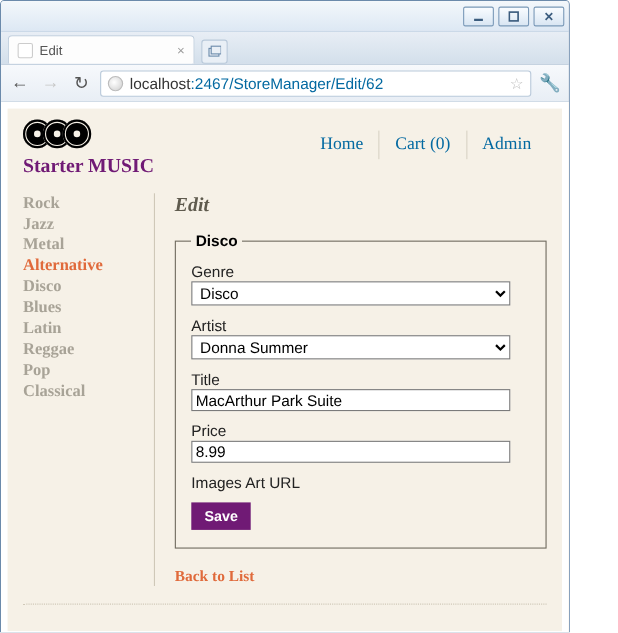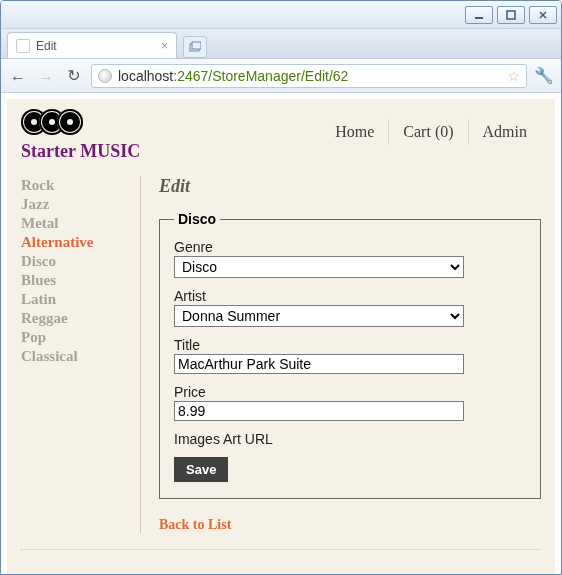--- a/index.html
+++ b/index.html
@@ -1,19 +1,19 @@
 <!DOCTYPE html>
 <html><head>
 <meta charset="utf-8">
 <style>
   * { box-sizing: border-box; }
   html, body { margin:0; padding:0; font-family: "Segoe UI", Arial, sans-serif; }
   body { background:#fff; }
   .window {
-    width:562px; height:575px; border:1px solid #6b8aab; border-radius:4px 4px 0 0;
+    width:518px; height:575px; border:1px solid #6b8aab; border-radius:4px 4px 0 0;
     background:#fff; position:relative; overflow:hidden;
   }
   
   .titlebar {
     height:28px; background:linear-gradient(#f3f7fb,#dde8f4);
     border-bottom:1px solid #c3d3e5; display:flex; justify-content:flex-end;
     align-items:center; padding:0 4px;
   }
   .win-btn {
     width:28px; height:18px; margin-left:4px; border:1px solid #7a99b8;
@@ -52,21 +52,21 @@
     justify-content:center; color:#555; font-size:16px; cursor:pointer;}
   .nav-btn.disabled { color:#c7c7c7; cursor:default;}
   .urlbox {
     flex:1; height:24px; background:#fff; border:1px solid #b9c9da;
     border-radius:3px; display:flex; align-items:center; padding:0 6px;
     font-size:14px; color:#333;
   }
   .urlbox .globe { width:14px;height:14px;border:1px solid #bbb;border-radius:50%;
     margin-right:6px; background:radial-gradient(circle at 40% 40%, #fff, #ccc);}
   .urlbox .host { color:#333; }
-  .urlbox .path { color:#4d7c0f; }
+  .urlbox .path { color:#0369a1; }
   .urlbox .star { margin-left:auto; color:#bbb; font-size:14px; cursor:pointer;}
   .wrench { width:22px; font-size:16px; color:#555; text-align:center; cursor:pointer;}
   
   .viewport {
     position:absolute; top:92px; left:0; right:0; bottom:0;
     overflow:auto; background:#fff;
   }
   .page {
     margin:6px; padding:10px 14px 20px 14px; background:#f6f1e7;
   }
@@ -82,21 +82,21 @@
   }
   .record::after{
     content:""; position:absolute; top:50%; left:50%; width:6px;height:6px;
     background:#f6f1e7; border-radius:50%; transform:translate(-50%,-50%);
   }
   .site-title {
     font:bold 18px Georgia, serif; color:#701a75; margin-top:4px;
   }
   .mainnav { display:flex; gap:0; margin-top:10px; }
   .mainnav a {
-    padding:4px 14px; font:16px Georgia, serif; color:#404040;
+    padding:4px 14px; font:16px Georgia, serif; color:#0369a1;
     border-right:1px solid #d9d3c5; text-decoration:none; cursor:pointer;
   }
   .mainnav a:last-child{ border-right:none; }
   .columns { display:flex; margin-top:14px; }
   .sidebar {
     width:120px; padding-right:28px; border-right:1px solid #cfc8b8;
   }
   .sidebar .genre {
     display:block; font:bold 15px Georgia, serif; color:#a8a397;
     padding:1px 0; cursor:pointer;
@@ -110,21 +110,21 @@
     border:1px solid #6f6a5e; padding:12px 14px 16px 14px; margin:0 0 12px 0;
   }
   legend { font:bold 14px Arial,sans-serif; padding:0 4px; }
   .field { margin-bottom:10px; }
   .field label { display:block; font:14px Arial,sans-serif; color:#222; margin-bottom:1px;}
   .field select, .field input[type=text] {
     width:290px; font:14px Arial,sans-serif; padding:1px 3px;
     border:1px solid #7b7b7b; background:#fff;
   }
   .save-btn {
-    background:#404040; color:#fff; border:none; padding:5px 12px;
+    background:#701a75; color:#fff; border:none; padding:5px 12px;
     font:bold 13px Arial,sans-serif; cursor:pointer;
   }
   .backlink {
     color:#e06a3b; font:bold 14px Georgia,serif; text-decoration:none;
     cursor:pointer; display:inline-block; margin-top:6px;
   }
   hr.dotted {
     border:none; border-top:1px dotted #cfc8b8; margin:16px 0 4px 0;
   }
 </style>

